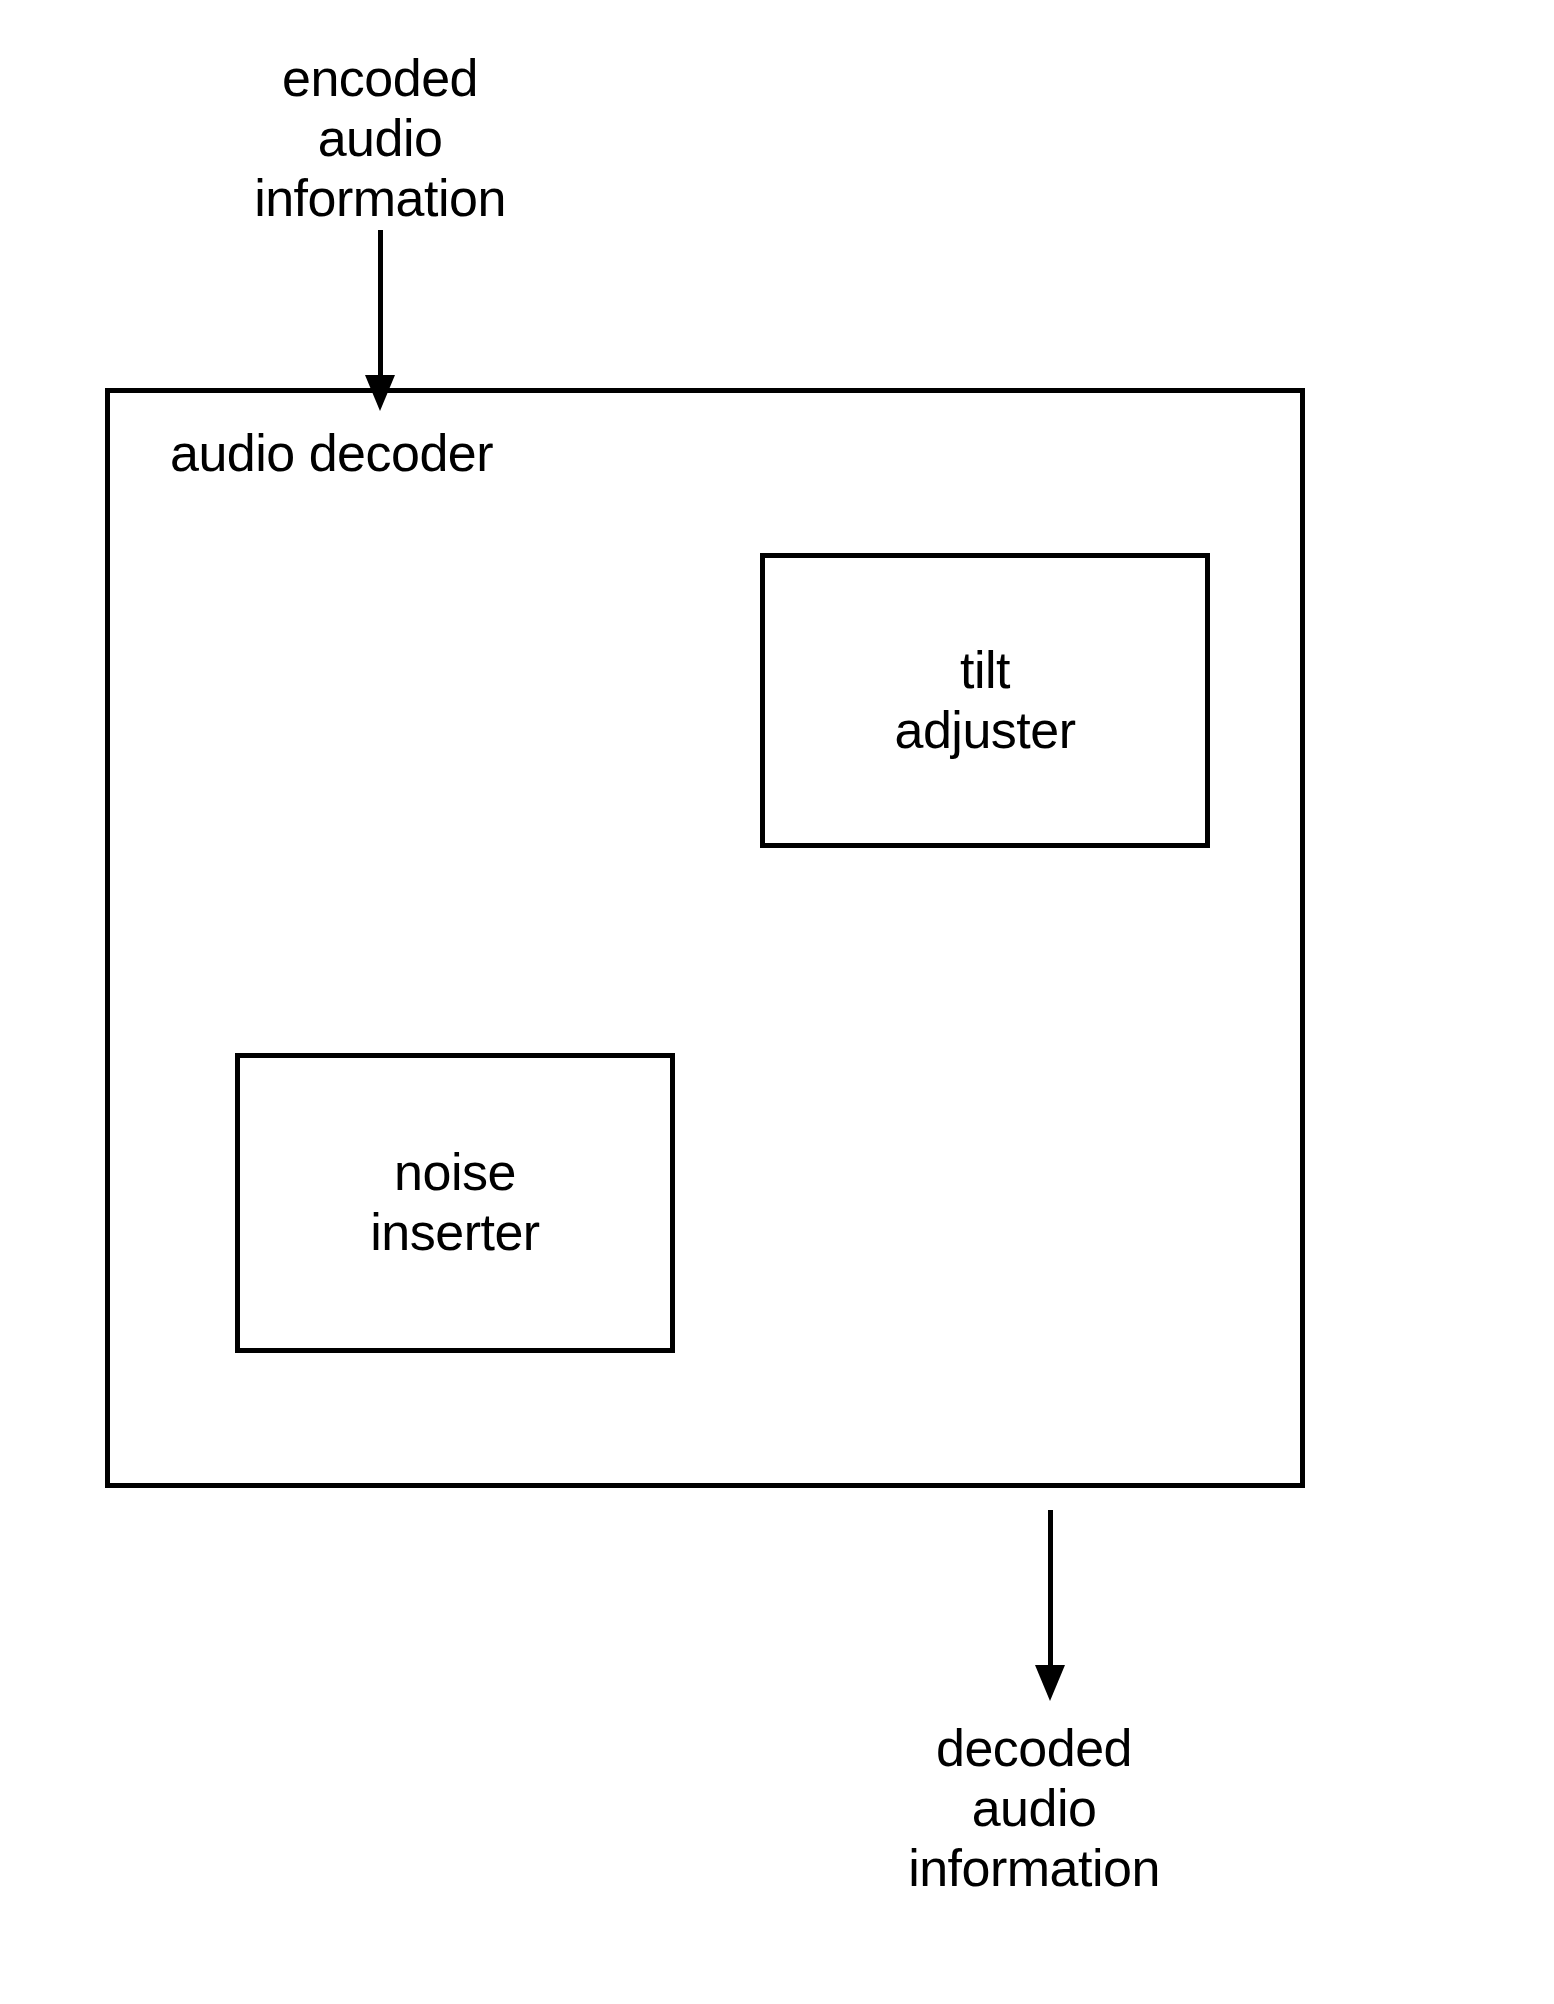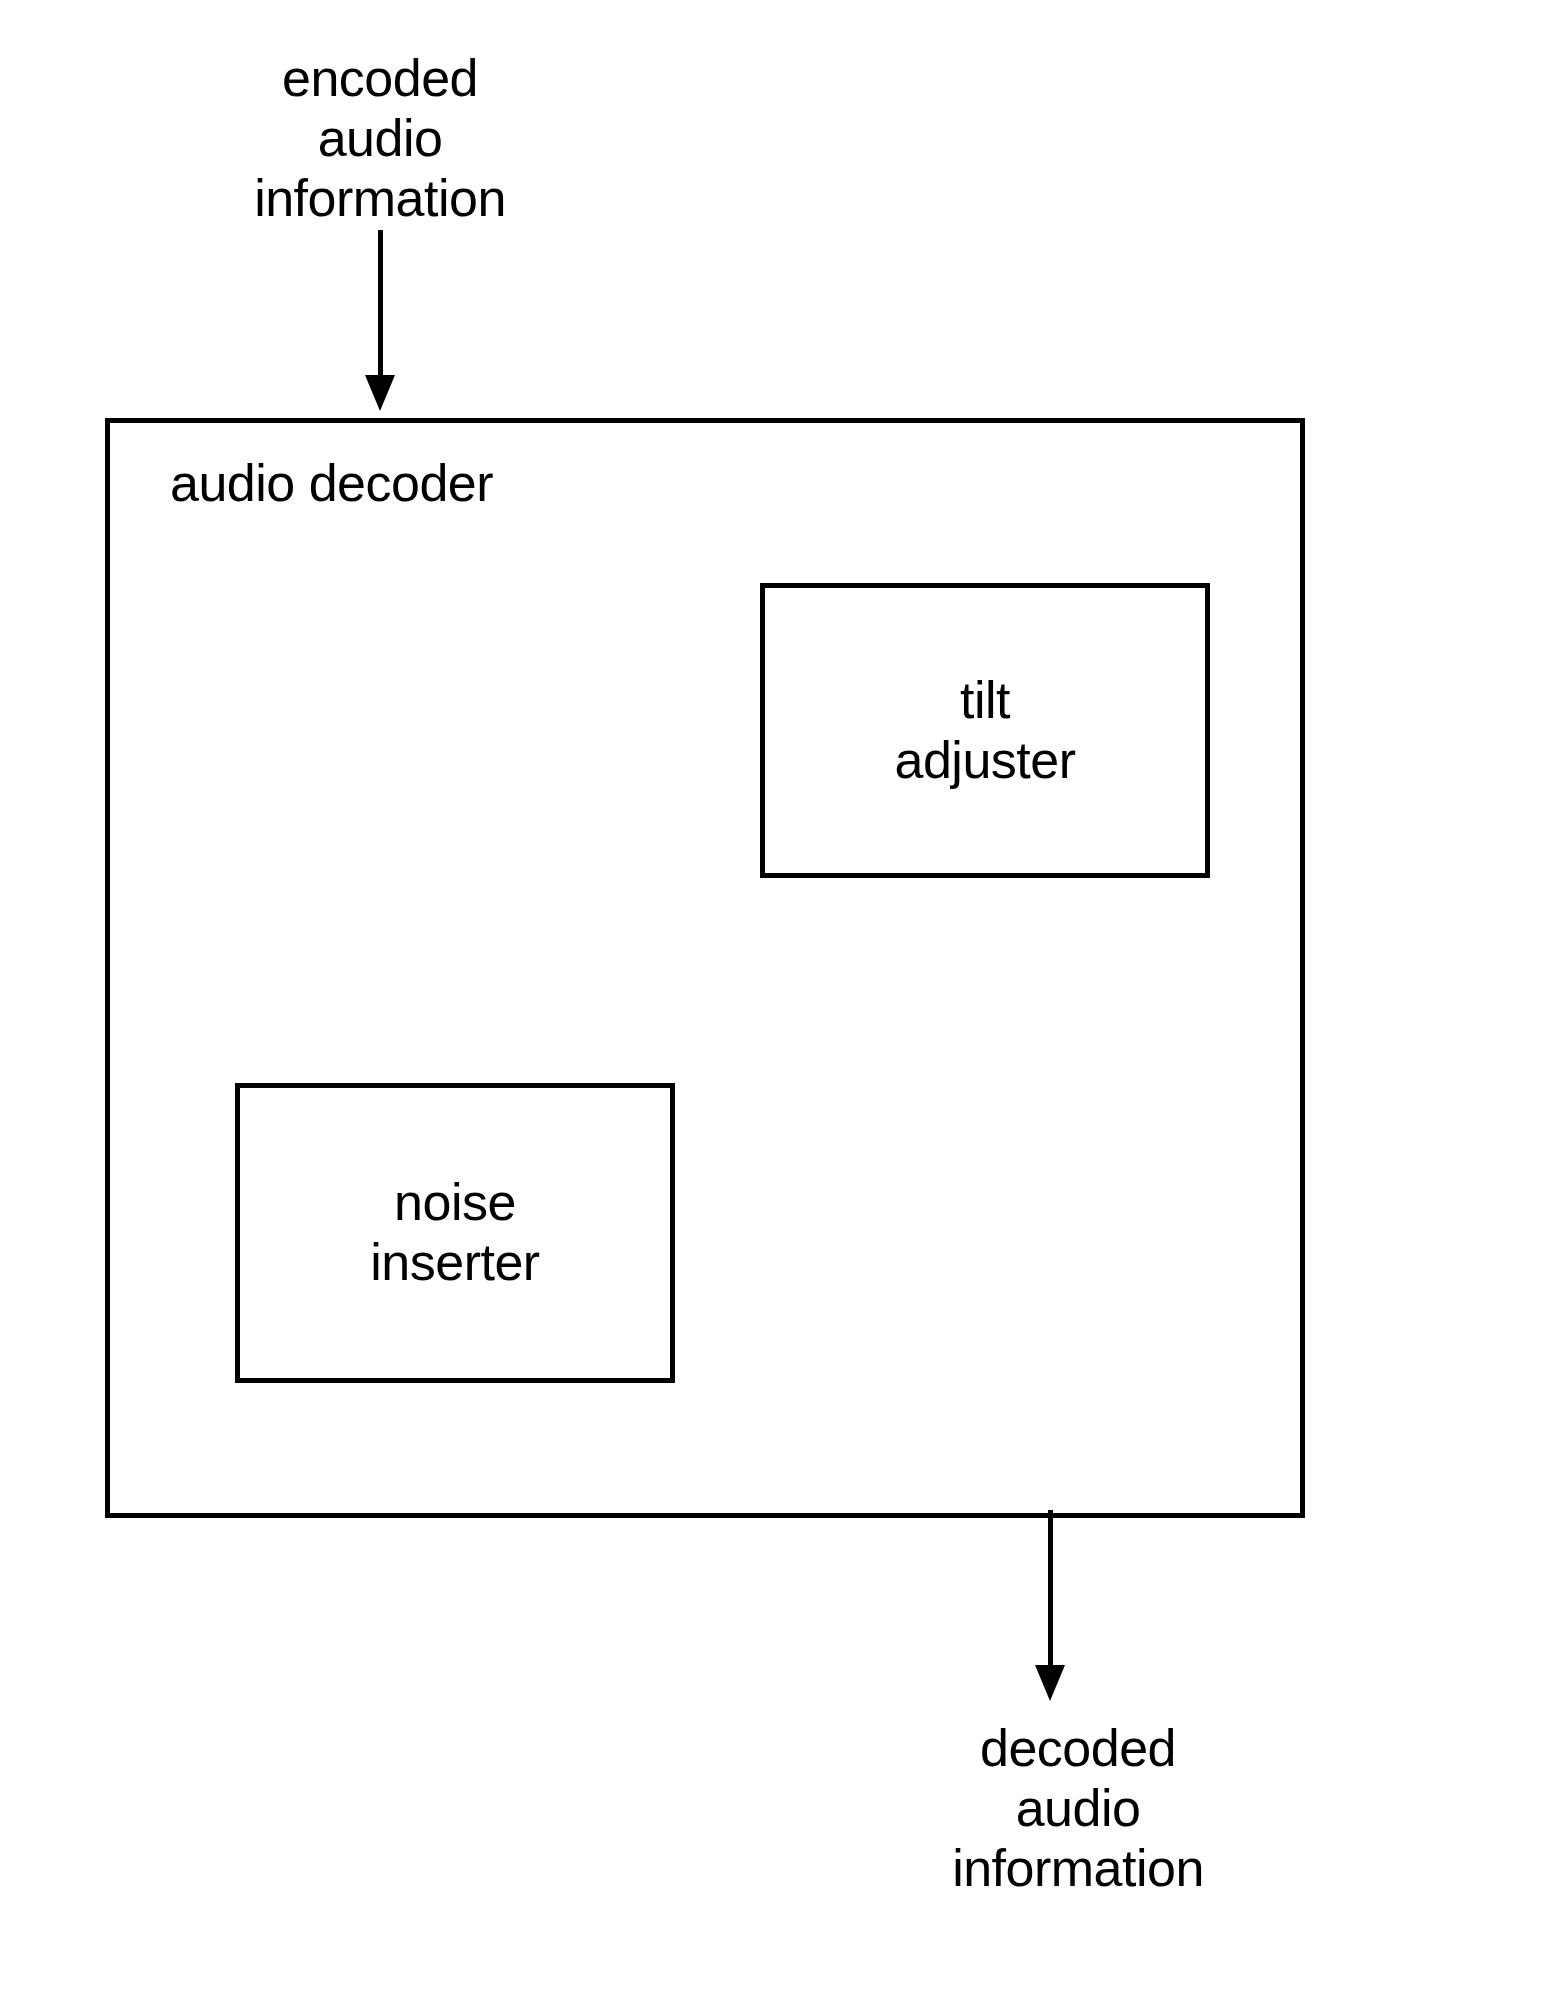--- a/index.html
+++ b/index.html
@@ -25,21 +25,21 @@
       letter-spacing: -0.5px;
       margin-top: 9px;
     }
     .input-label {
       top: 40px;
       left: 230px;
       width: 300px;
     }
     .output-label {
       top: 1710px;
-      left: 928px;
+      left: 884px;
       width: 300px;
     }
     .arrow {
       position: absolute;
     }
     .arrow-line {
       position: absolute;
       background: #000;
       width: 5px;
     }
@@ -48,21 +48,21 @@
       width: 0;
       height: 0;
       border-left: 15px solid transparent;
       border-right: 15px solid transparent;
     }
     .arrow-head-down {
       border-top: 36px solid #000;
     }
     .decoder-box {
       position: absolute;
-      top: 418px;
+      top: 388px;
       left: 105px;
       width: 1200px;
       height: 1100px;
       border: 5px solid #000;
     }
     .decoder-title {
       position: absolute;
       top: 30px;
       left: 60px;
       font-size: 52px;

